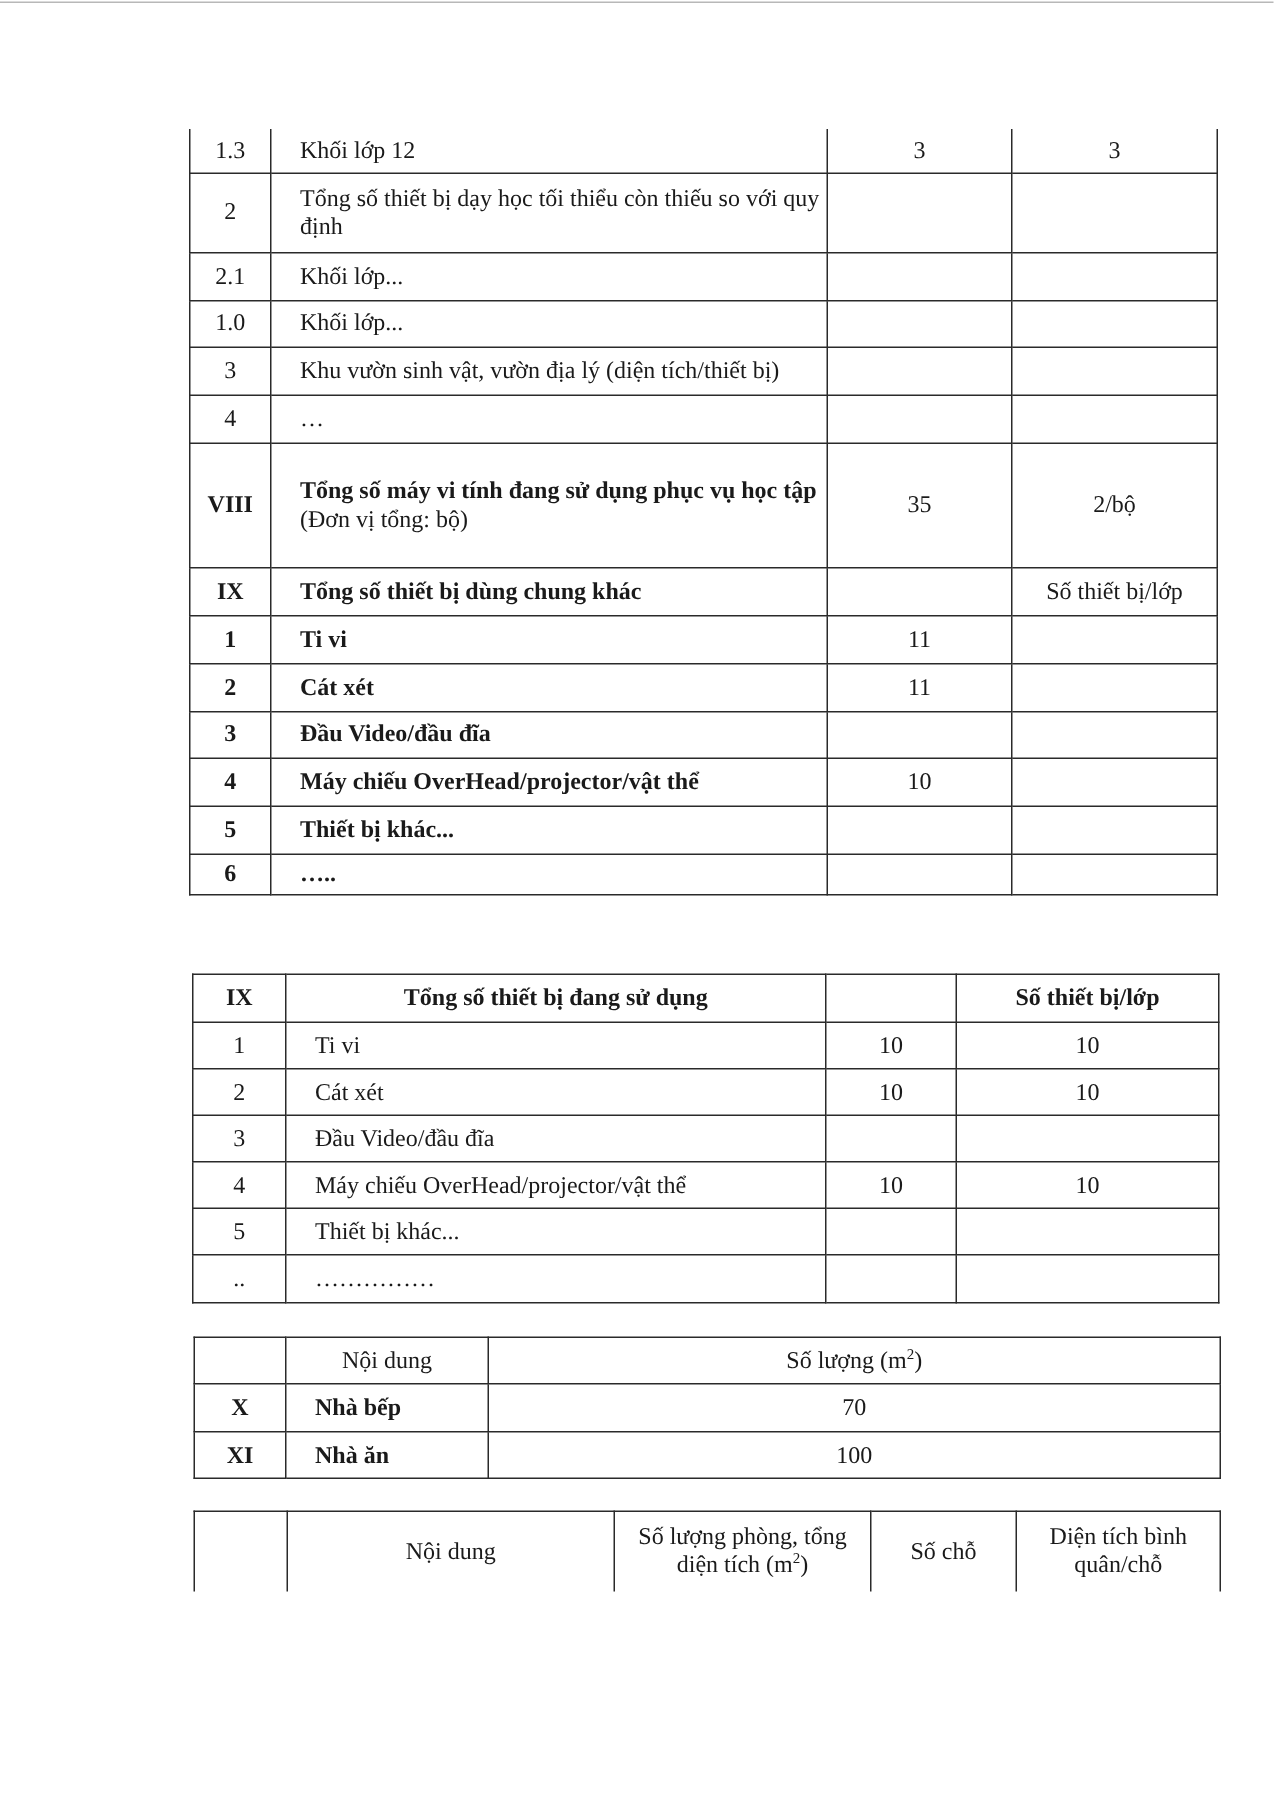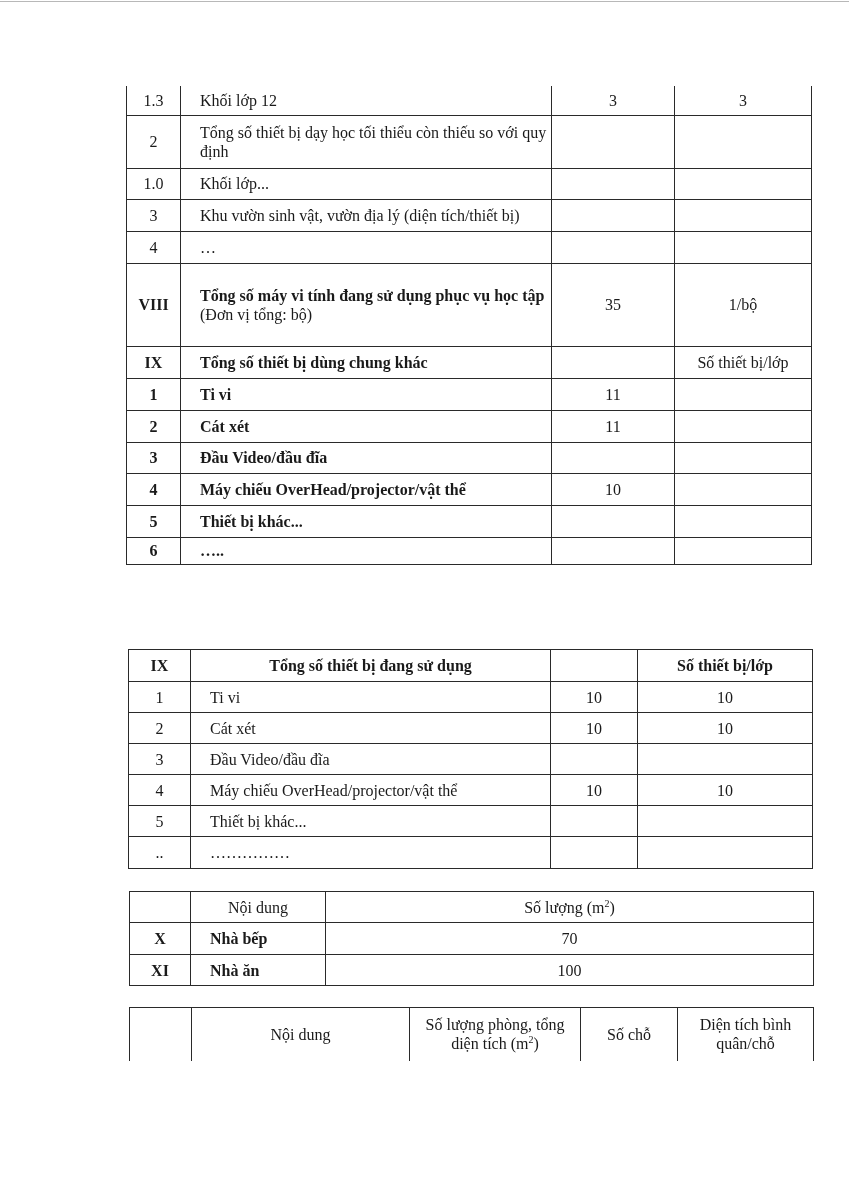--- a/index.html
+++ b/index.html
@@ -40,20 +40,26 @@
       <td class="l">Khối lớp 12</td>
       <td class="c">3</td>
       <td class="c">3</td>
     </tr>
     <tr style="height:53px">
       <td class="c">2</td>
       <td class="l">Tổng số thiết bị dạy học tối thiểu còn thiếu so với quy định</td>
       <td class="c"></td>
       <td class="c"></td>
     </tr>
+    <tr style="height:32px">
+      <td class="c">2.1</td>
+      <td class="l">Khối lớp...</td>
+      <td class="c"></td>
+      <td class="c"></td>
+    </tr>
     <tr style="height:31px">
       <td class="c">1.0</td>
       <td class="l">Khối lớp...</td>
       <td class="c"></td>
       <td class="c"></td>
     </tr>
     <tr style="height:32px">
       <td class="c">3</td>
       <td class="l" style="white-space:nowrap">Khu vườn sinh vật, vườn địa lý (diện tích/thiết bị)</td>
       <td class="c"></td>
@@ -65,21 +71,21 @@
       <td class="c"></td>
       <td class="c"></td>
     </tr>
     <tr style="height:83px">
       <td class="c b">VIII</td>
       <td class="l">
         <div class="b">Tổng số máy vi tính đang sử dụng phục vụ học tập</div>
         <div>(Đơn vị tổng: bộ)</div>
       </td>
       <td class="c">35</td>
-      <td class="c">1/bộ</td>
+      <td class="c">2/bộ</td>
     </tr>
     <tr style="height:32px">
       <td class="c b">IX</td>
       <td class="l b">Tổng số thiết bị dùng chung khác</td>
       <td class="c"></td>
       <td class="c" style="white-space:nowrap">Số thiết bị/lớp</td>
     </tr>
     <tr style="height:32px">
       <td class="c b">1</td>
       <td class="l b">Ti vi</td>

